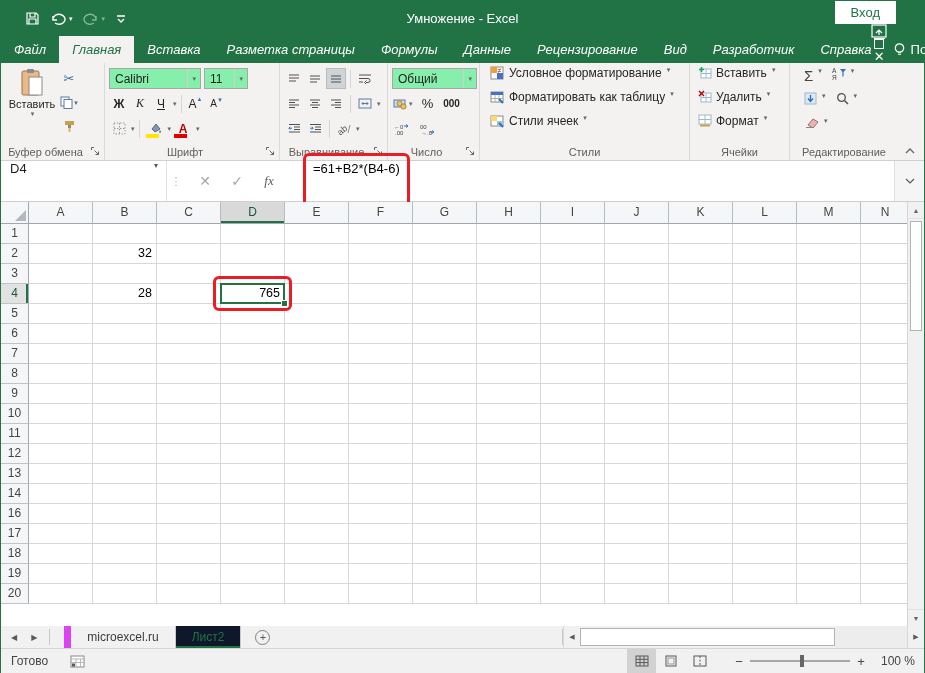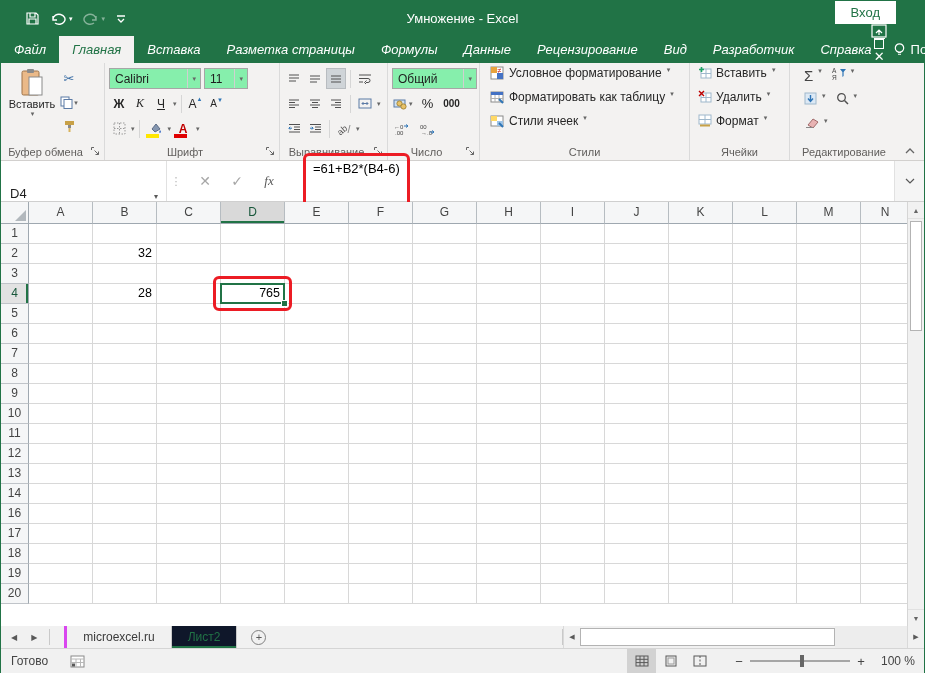--- a/index.html
+++ b/index.html
@@ -37,21 +37,21 @@
   .combo { background:#86efac; border:1px solid #a6a6a6; height:21px; display:flex; align-items:center; font-size:12px; color:#1e1e1e; padding-left:5px; }
   .combo .dd { margin-left:auto; border-left:1px solid #d0d0d0; height:100%; display:flex; align-items:center; padding:0 4px; }
   .vline { width:1px; height:18px; background:#d6d6d6; margin:0 3px; }
   .colorbar { position:absolute; left:2px; bottom:1px; width:13px; height:4px; }
   .bigbtn { width:54px; display:flex; flex-direction:column; align-items:center; font-size:11px; color:#262626; padding-top:2px; }
   .rowbtn { display:flex; gap:4px; height:24px; font-size:12px; color:#262626; white-space:nowrap; }
   .collapse { position:absolute; right:8px; bottom:5px; }
 
   
   .fbar { height:41px; background:#fff; border-bottom:1px solid #cfcfcf; display:flex; align-items:stretch; flex:none; }
-  .namebox { width:166px; display:flex; align-items:flex-end; font-size:13px; color:#1e1e1e; padding-left:9px; border-right:1px solid #e1e1e1; }
+  .namebox { width:166px; display:flex; align-items:flex-start; font-size:13px; color:#1e1e1e; padding-left:9px; border-right:1px solid #e1e1e1; }
   .namebox .dd { margin-left:auto; padding-right:8px; font-size:8px; color:#595959; }
   .fdots { width:18px; display:flex; align-items:center; justify-content:center; color:#b5b5b5; font-size:11px; }
   .fbtns { display:flex; align-items:center; gap:12px; padding:0 10px; }
   .fbtn { color:#a6a6a6; font-size:14px; width:20px; text-align:center; }
   .fx { font-family:"Liberation Serif",serif; font-style:italic; font-size:13px; color:#595959; }
   .ftext { display:flex; flex:1; padding-left:18px; font-size:13px; color:#000; position:relative; }
   .redring { position:absolute; border:3px solid #ec1c24; border-radius:6px; pointer-events:none; }
   .fexpand { width:30px; border-left:1px solid #e1e1e1; background:#f5f5f5; display:flex; align-items:center; justify-content:center; color:#595959; font-size:9px; }
 
   
@@ -77,21 +77,21 @@
   .varrow { height:17px; display:flex; align-items:center; justify-content:center; font-size:7px; color:#666; background:#f1f1f1; border-bottom:1px solid #e1e1e1; }
   .vthumb { height:110px; margin:2px 2px 0 2px; background:#fff; border:1px solid #b3b3b3; }
   .vspacer { flex:1; }
   .varrow.bottom { border-top:1px solid #e1e1e1; border-bottom:none; margin-top:auto; }
 
   
   .sheetbar { height:23px; background:#f1f1f1; border-bottom:1px solid #d5d5d5; display:flex; align-items:stretch; font-size:12px; flex:none; }
   .snav { display:flex; align-items:center; gap:14px; padding:0 12px 0 10px; color:#595959; font-size:8px; }
   .sep { width:1px; background:#c9c9c9; margin:3px 0; }
   .stab { display:flex; align-items:center; padding:0 16px; color:#3b3b3b; border-right:1px solid #c9c9c9; }
-  .stab.first { border-left:3px solid #d946ef; }
+  .stab.first { border-left:7px solid #d946ef; }
   .stab.active { background:#0f172a; color:#217346; font-weight:normal; box-shadow:inset 0 -2px 0 #217346; }
   .addsheet { display:flex; align-items:center; padding:0 14px; }
   .pluscircle { width:15px; height:15px; border:1px solid #808080; border-radius:50%; color:#595959; font-size:11px; line-height:13px; text-align:center; }
   .hscroll { margin-left:auto; display:flex; align-items:stretch; width:362px; }
   .harrow { width:17px; display:flex; align-items:center; justify-content:center; color:#595959; font-size:7px; background:#f1f1f1; border-left:1px solid #d9d9d9; }
   .hthumb { width:255px; background:#fff; border:1px solid #b3b3b3; margin:2px 0; }
   .htrack { flex:1; background:#ededed; }
 
   
   .statusbar { height:24px; background:#f1f1f1; display:flex; align-items:center; font-size:12px; color:#444; flex:1; }

